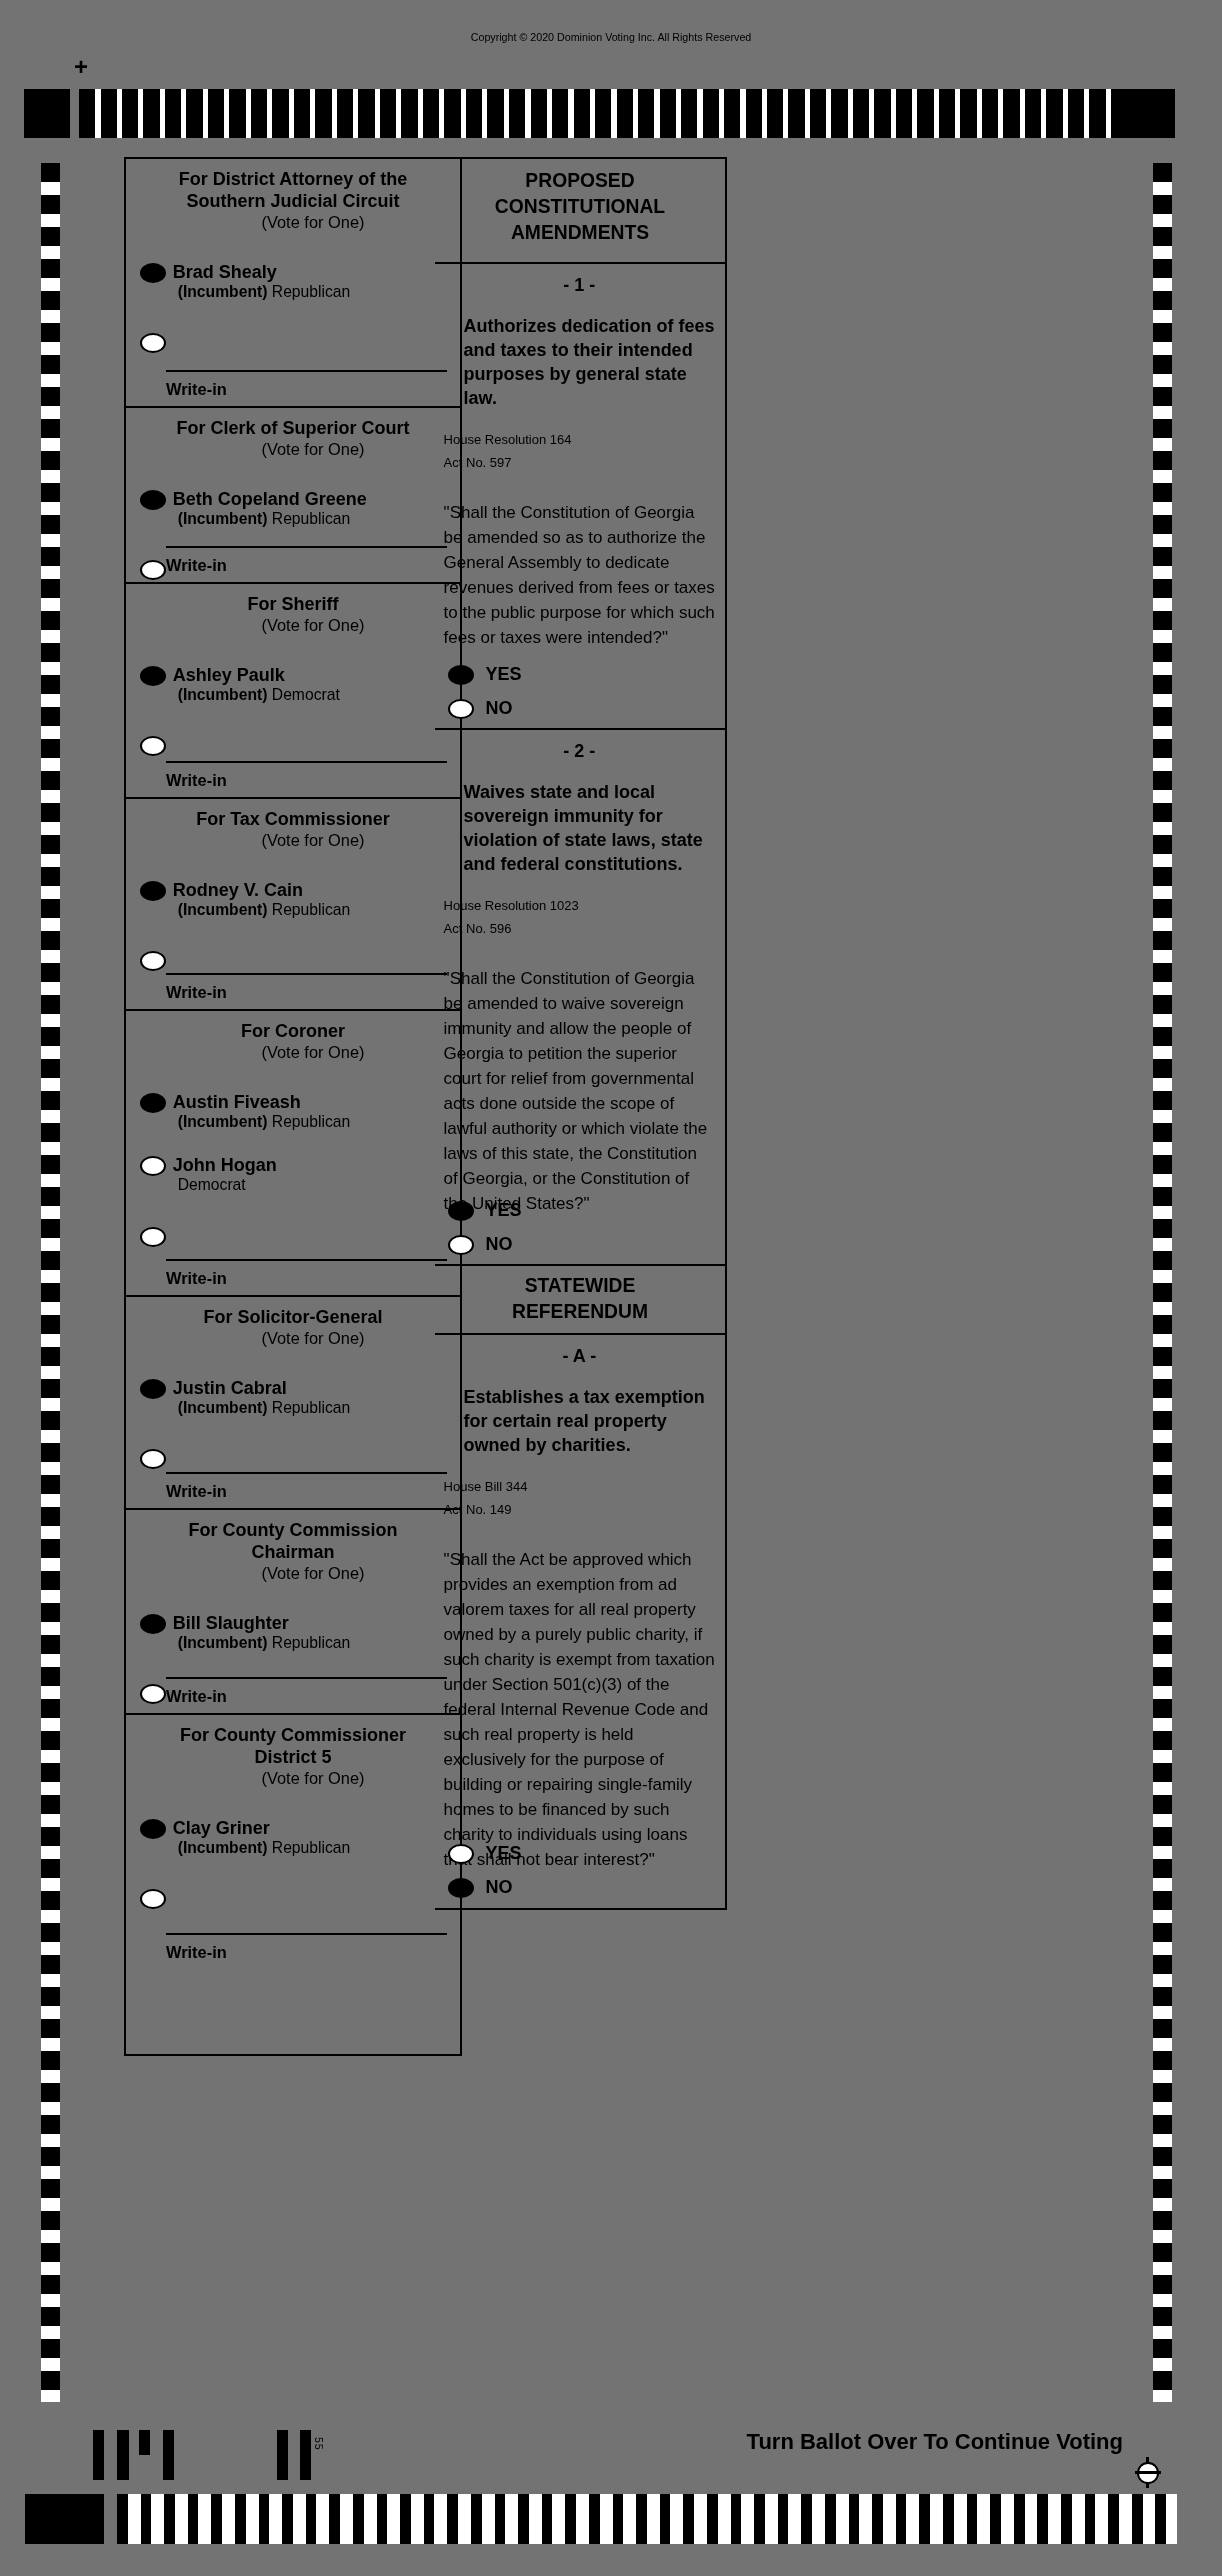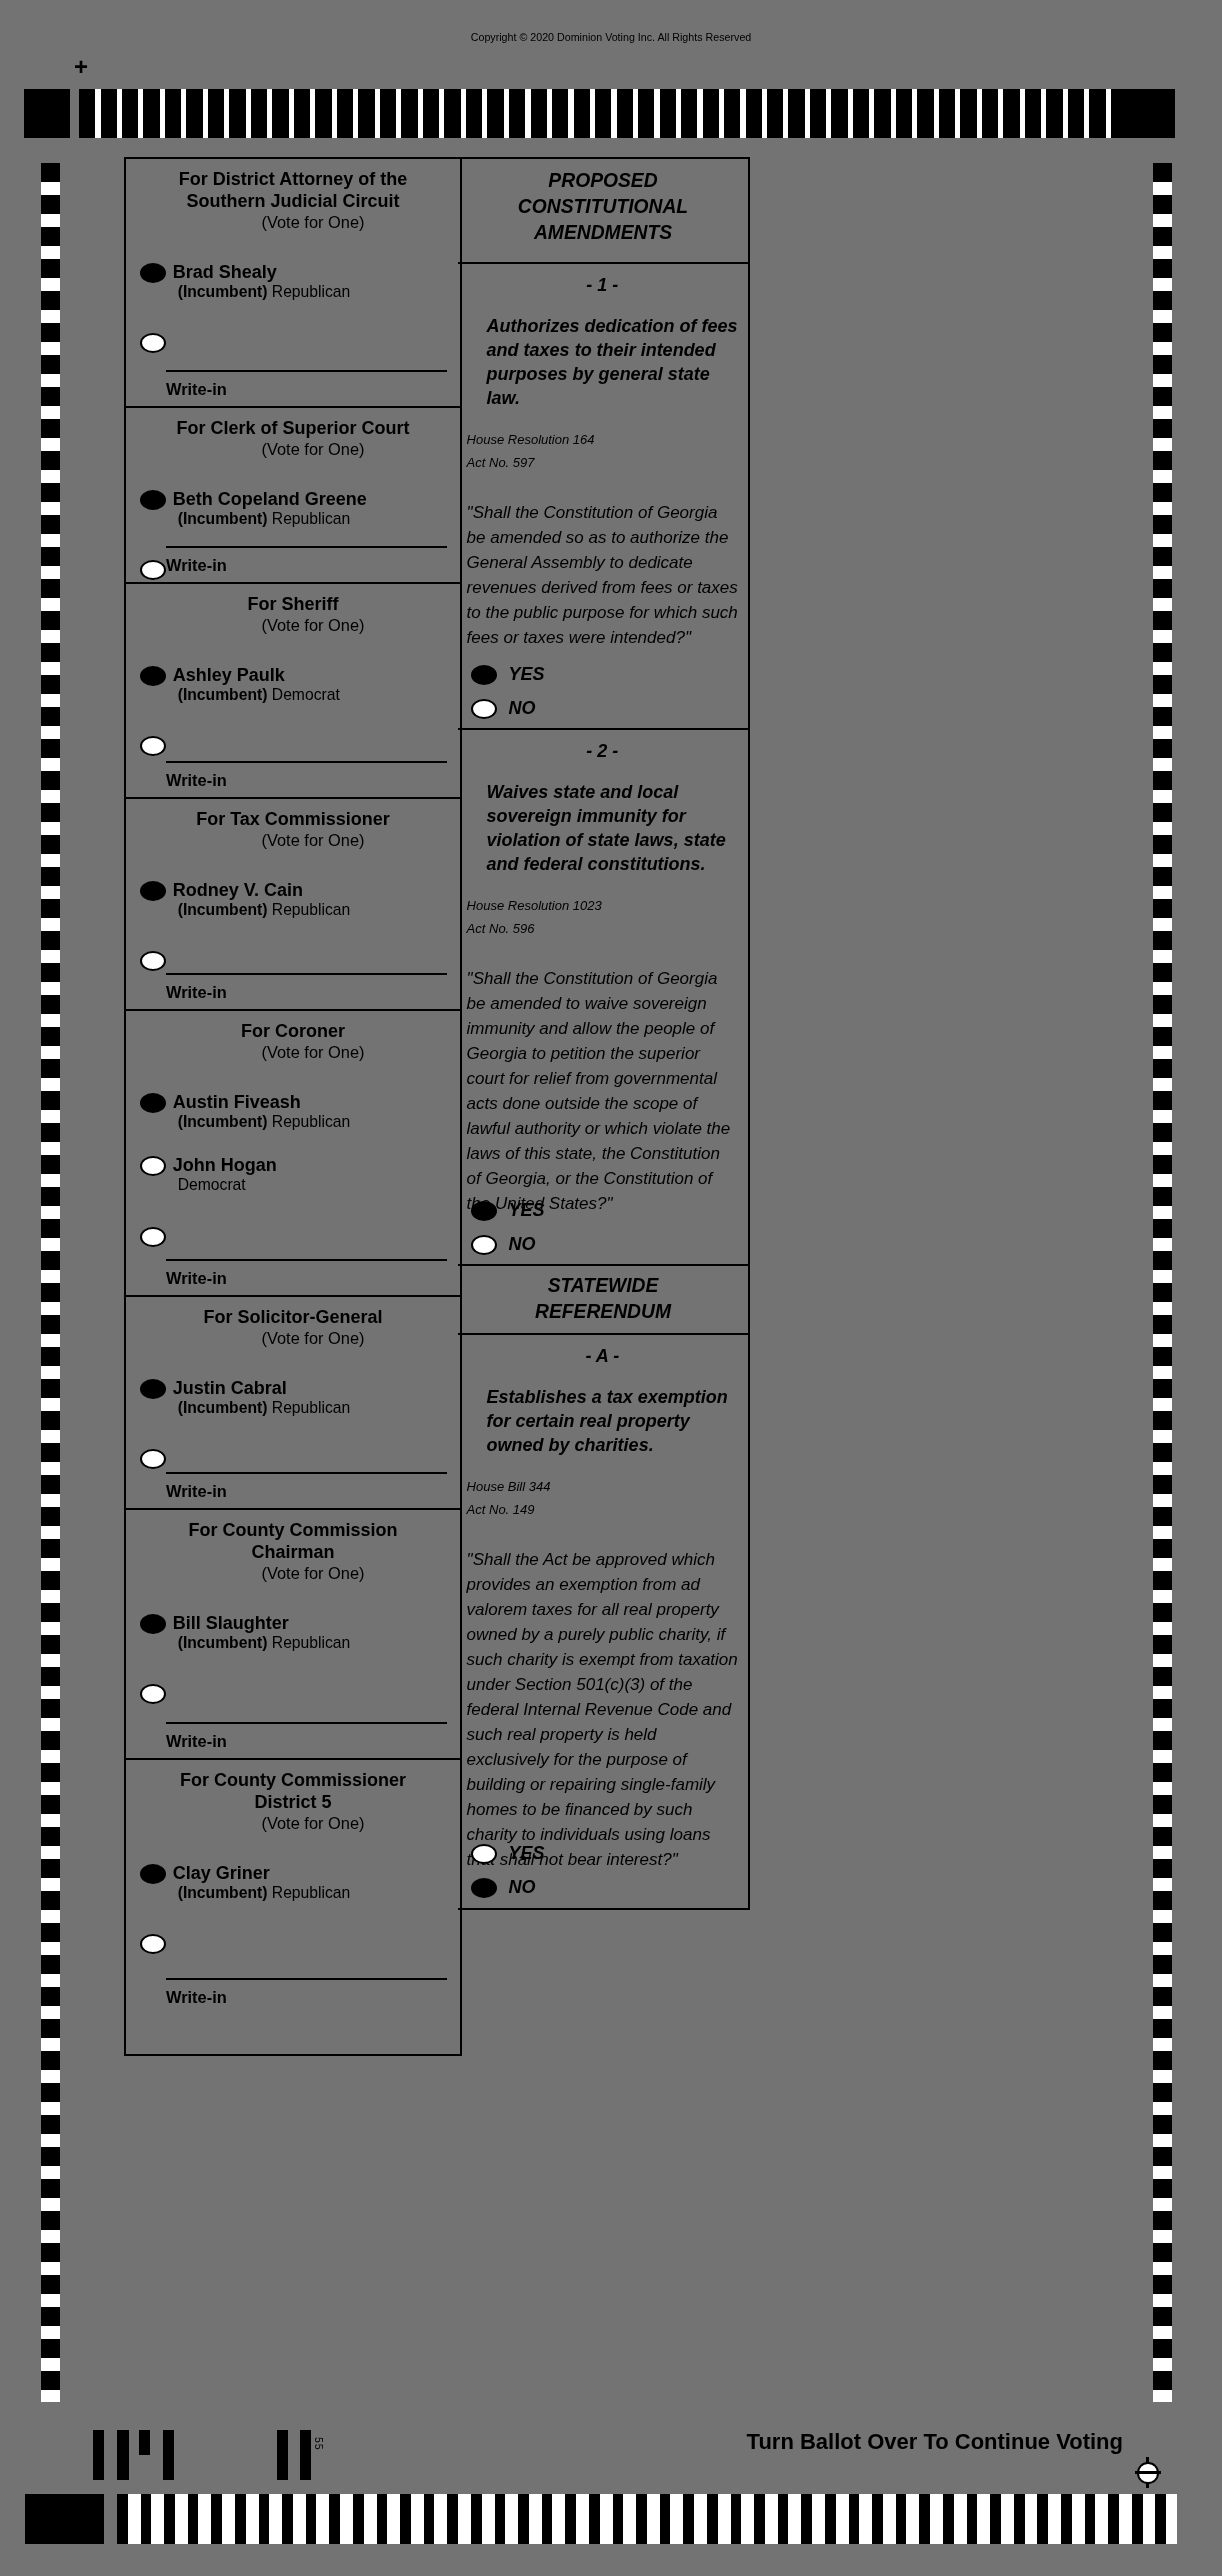--- a/index.html
+++ b/index.html
@@ -39,26 +39,26 @@
   .crosshair{position:absolute;left:1132px;top:2457px;width:31px;height:31px;}
   .crosshair .ring{position:absolute;left:5px;top:5px;width:21.5px;height:21.5px;border:2.1px solid #000;
                    border-radius:50%;box-sizing:border-box;}
   .crosshair::before{content:"";position:absolute;left:14.3px;top:0;width:2.9px;height:31px;background:#000;}
   .crosshair::after{content:"";position:absolute;top:14.3px;left:2.9px;width:26px;height:2.9px;background:#000;}
   .crosshair .ring{background:#fff;}
 
   
   .col-left{position:absolute;left:124px;top:157px;width:338px;height:1899px;
             border:2.1px solid #000;box-sizing:border-box;}
-  .col-right{position:absolute;left:458px;top:157px;width:292px;height:1753px;
-            border:2.1px solid #000;border-left:none;box-sizing:border-box;font-style:italic;}
+  .col-right{position:absolute;left:435px;top:157px;width:292px;height:1753px;
+            border:2.1px solid #000;border-left:none;box-sizing:border-box;}
 
   .contest{position:relative;box-sizing:border-box;border-bottom:2.1px solid #000;padding-top:8.6px;}
   .h348{height:249px}.h302{height:176px}.h300{height:215px}.h297{height:212px}
-  .h400{height:286px}.h298{height:213px}.h350{height:250px}.h355{height:254px;border-bottom:none;}
+  .h400{height:286px}.h298{height:213px}.h350{height:205px}.h355{height:254px;border-bottom:none;}
 
   .contest-title{text-align:center;font-weight:bold;font-size:18px;line-height:22px;}
   .instruction{text-align:center;font-size:16.4px;line-height:21px;padding-left:40px;}
   .cands{margin-top:29px;}
   .cand{display:flex;gap:6.4px;padding-left:14.3px;margin-bottom:24px;align-items:flex-start;}
   .cand-name{font-weight:bold;font-size:18px;line-height:20px;}
   .cand-sub{font-size:15.7px;line-height:19.3px;padding-left:5px;}
   .cand-sub .inc{font-weight:bold;}
   .blank{padding-left:14.3px;margin-top:31px;}
   .writein{position:absolute;bottom:7.2px;left:40px;right:13px;border-top:2.1px solid #000;

